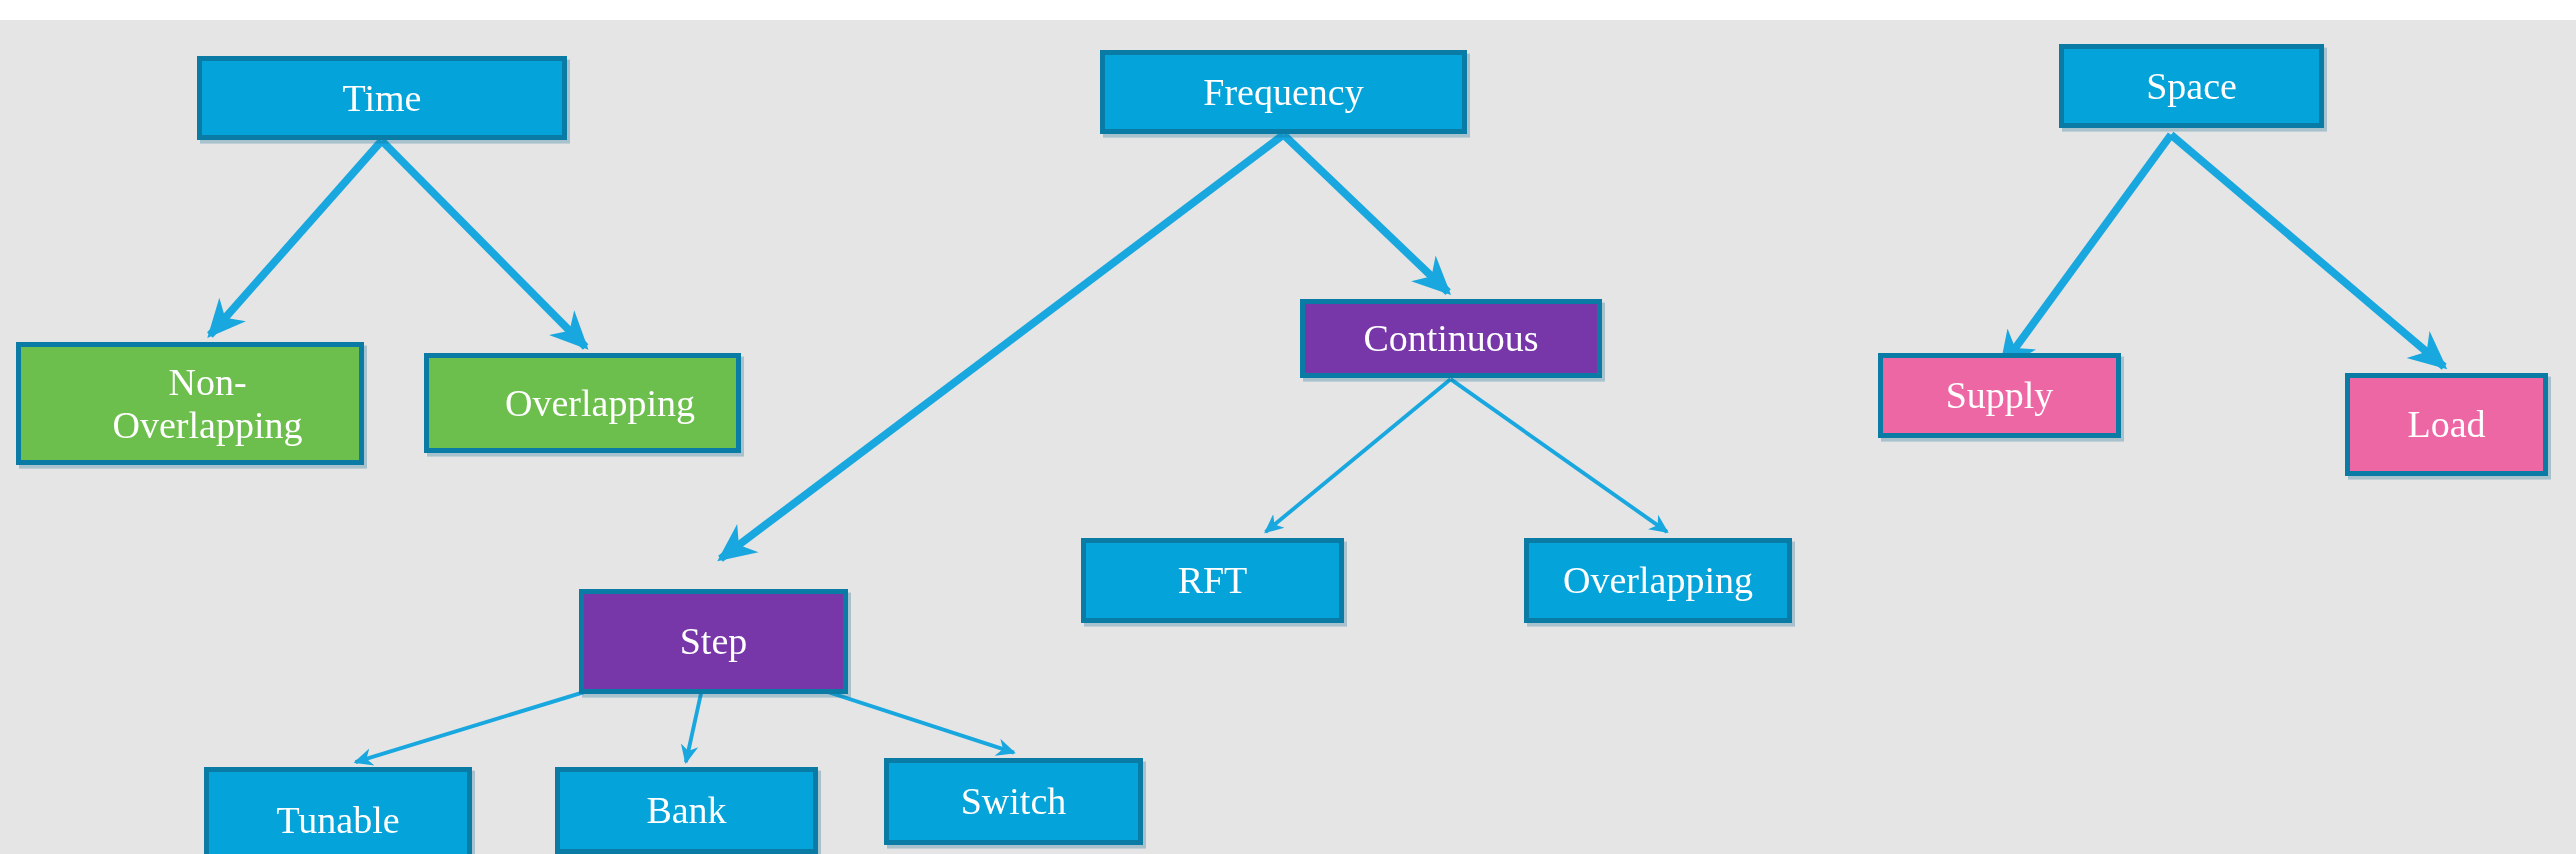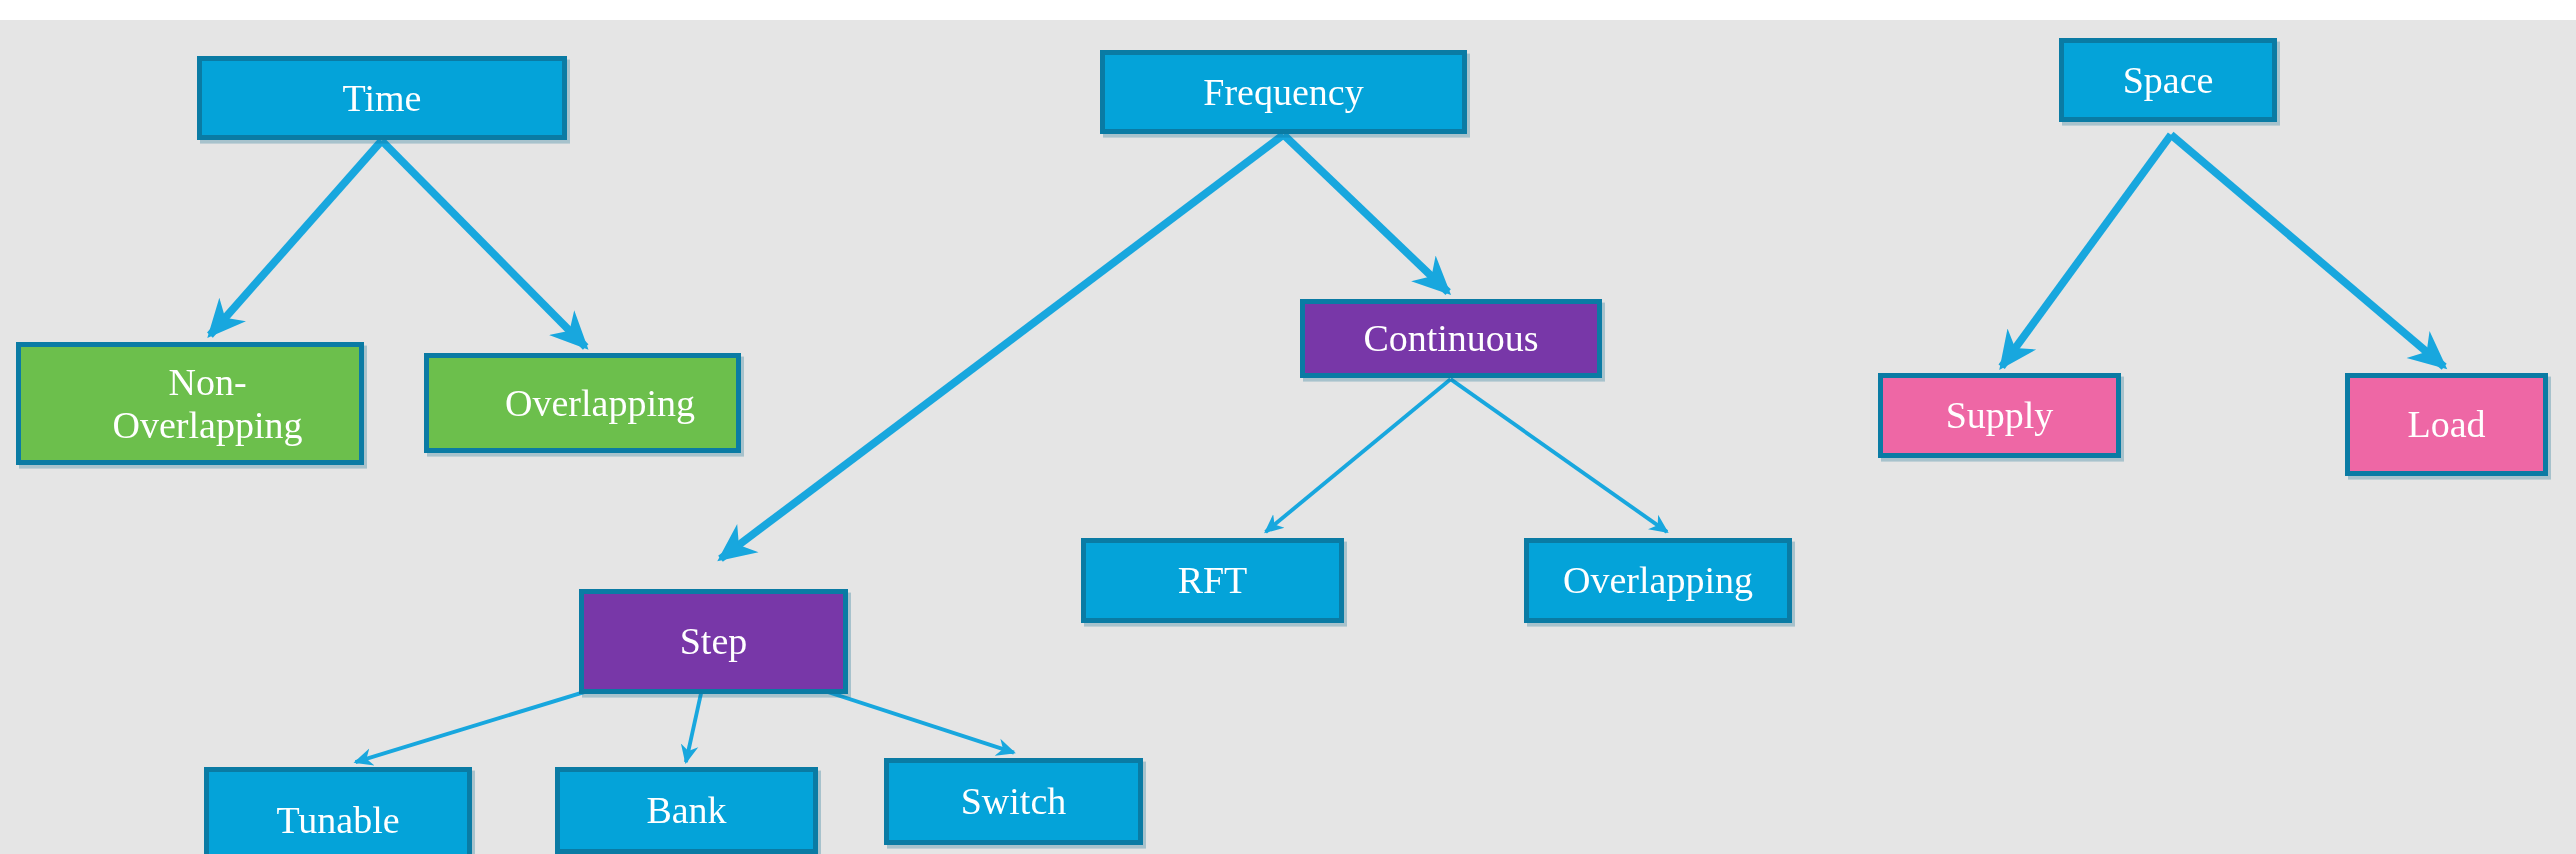--- a/index.html
+++ b/index.html
@@ -108,25 +108,25 @@
   </div>
 
   <div class="node fill-cyan" style="left:884px;top:738px;width:259px;height:87px">
     <span class="node-label">Switch</span>
   </div>
 
   <div class="node fill-cyan" style="left:555px;top:747px;width:263px;height:87px">
     <span class="node-label">Bank</span>
   </div>
 
-  <div class="node fill-cyan" style="left:2059px;top:18px;width:218px;height:84px">
+  <div class="node fill-cyan" style="left:2059px;top:24px;width:265px;height:84px">
     <span class="node-label">Space</span>
   </div>
 
-  <div class="node fill-pink" style="left:1878px;top:353px;width:243px;height:85px">
+  <div class="node fill-pink" style="left:1878px;top:333px;width:243px;height:85px">
     <span class="node-label">Supply</span>
   </div>
 
   <div class="node fill-pink" style="left:2345px;top:353px;width:203px;height:103px">
     <span class="node-label">Load</span>
   </div>
 
 </div>
 
 

